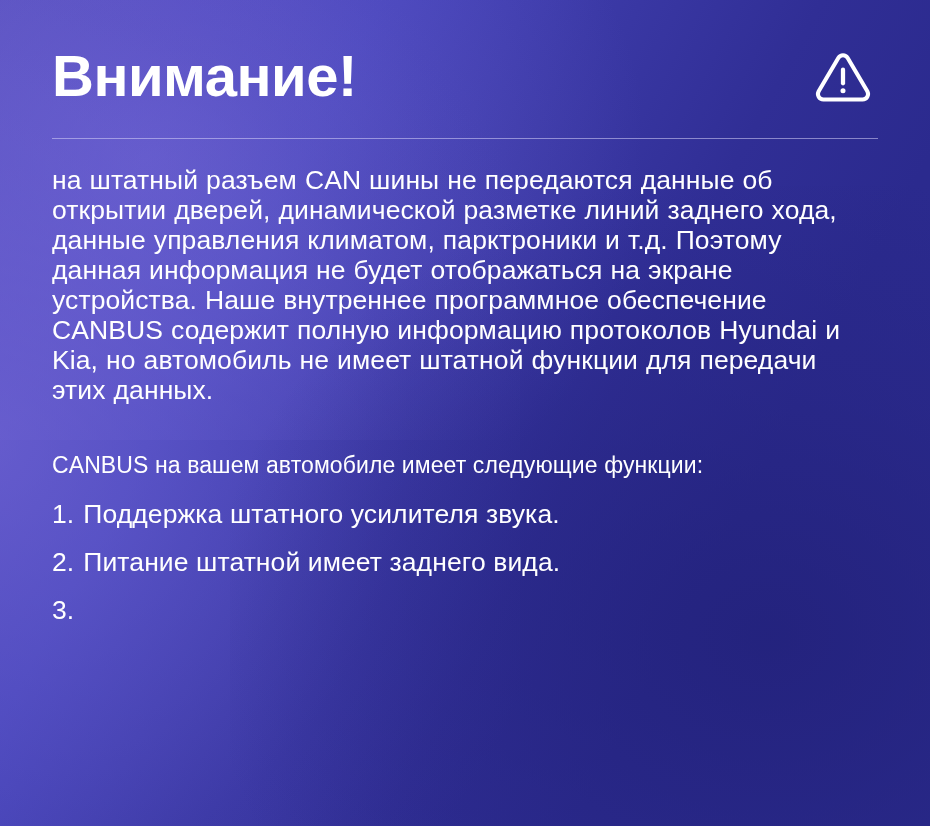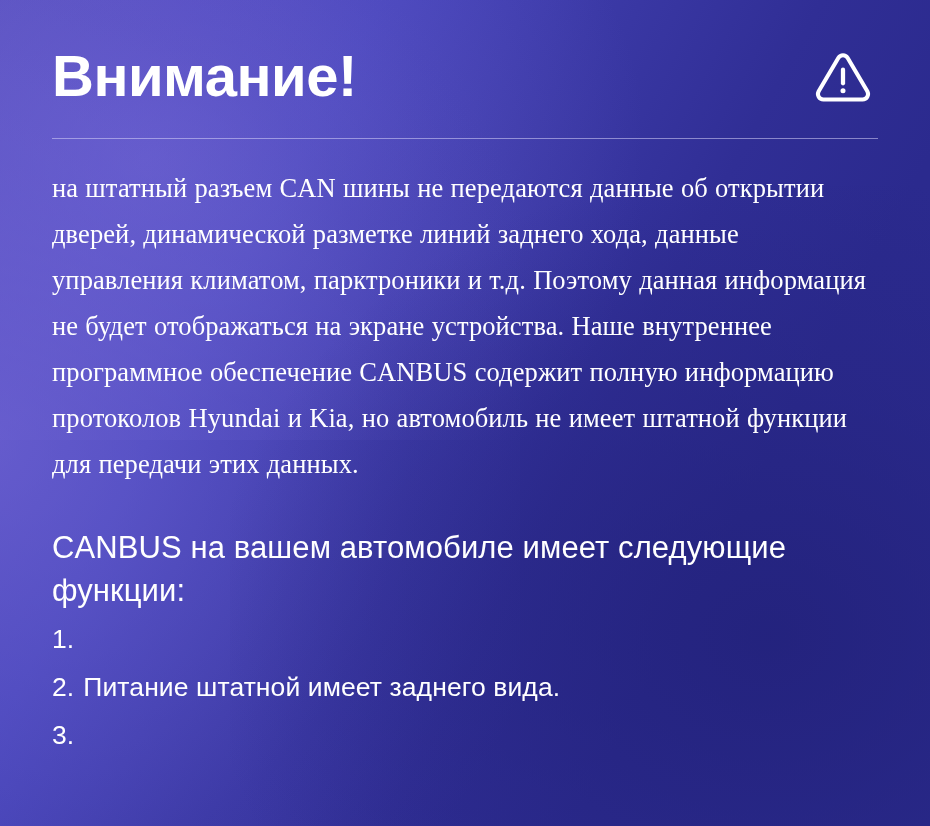--- a/index.html
+++ b/index.html
@@ -108,32 +108,31 @@
   }
 
   
   .body-block {
     margin-top: 26px;
     color: #ffffff;
   }
   .para {
     margin: 0;
     font-size: 26.5px;
-    line-height: 46px;
+    line-height: 30px;
     letter-spacing: 0.1px;
     color: #ffffff;
     word-spacing: 0.5px;
-    font-family: Liberation Serif, serif;
   }
   .para.intro { max-width: 822px; }
 
   .list-block { margin-top: 39px; }
   .list-lead {
     margin: 0 0 6px 0;
-    font-size: 31px;
+    font-size: 23px;
     line-height: 43px;
     letter-spacing: 0.1px;
     color: #ffffff;
   }
   .list {
     list-style: none;
     margin: 0;
     padding: 0;
   }
   .list-item {
@@ -172,20 +171,21 @@
     <div class="divider"></div>
 
     <div class="body-block">
       <p class="para intro">на штатный разъем CAN шины не передаются данные об открытии дверей, динамической разметке линий заднего хода, данные управления климатом, парктроники и т.д. Поэтому данная информация не будет отображаться на экране устройства. Наше внутреннее программное обеспечение CANBUS содержит полную информацию протоколов Hyundai и Kia, но автомобиль не имеет штатной функции для передачи этих данных.</p>
 
       <div class="list-block">
         <p class="list-lead">CANBUS на вашем автомобиле имеет следующие функции:</p>
         <ul class="list">
           <li class="list-item">
             <span class="list-num">1.</span>
+            <span class="list-text">Поддержка штатного усилителя звука.</span>
           </li>
           <li class="list-item">
             <span class="list-num">2.</span>
             <span class="list-text">Питание штатной имеет заднего вида.</span>
           </li>
           <li class="list-item">
             <span class="list-num">3.</span>
           </li>
         </ul>
       </div>

